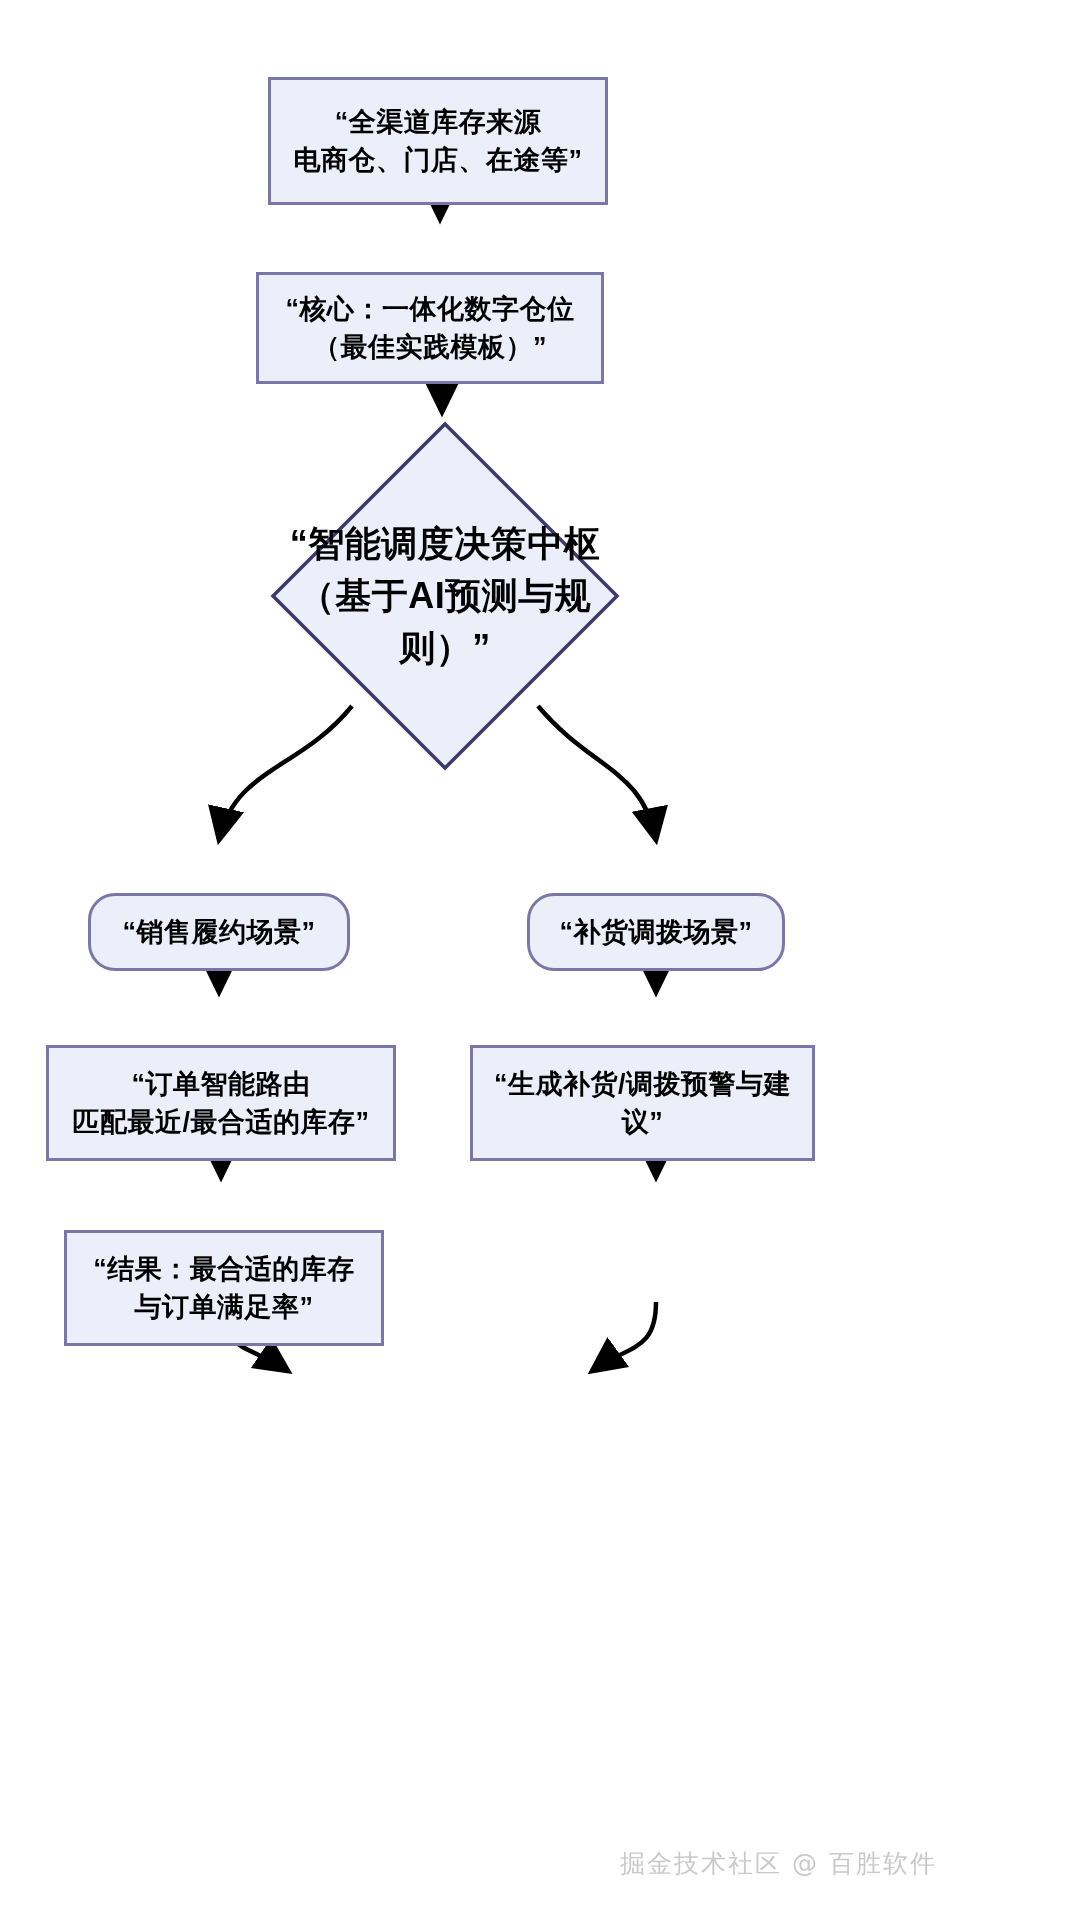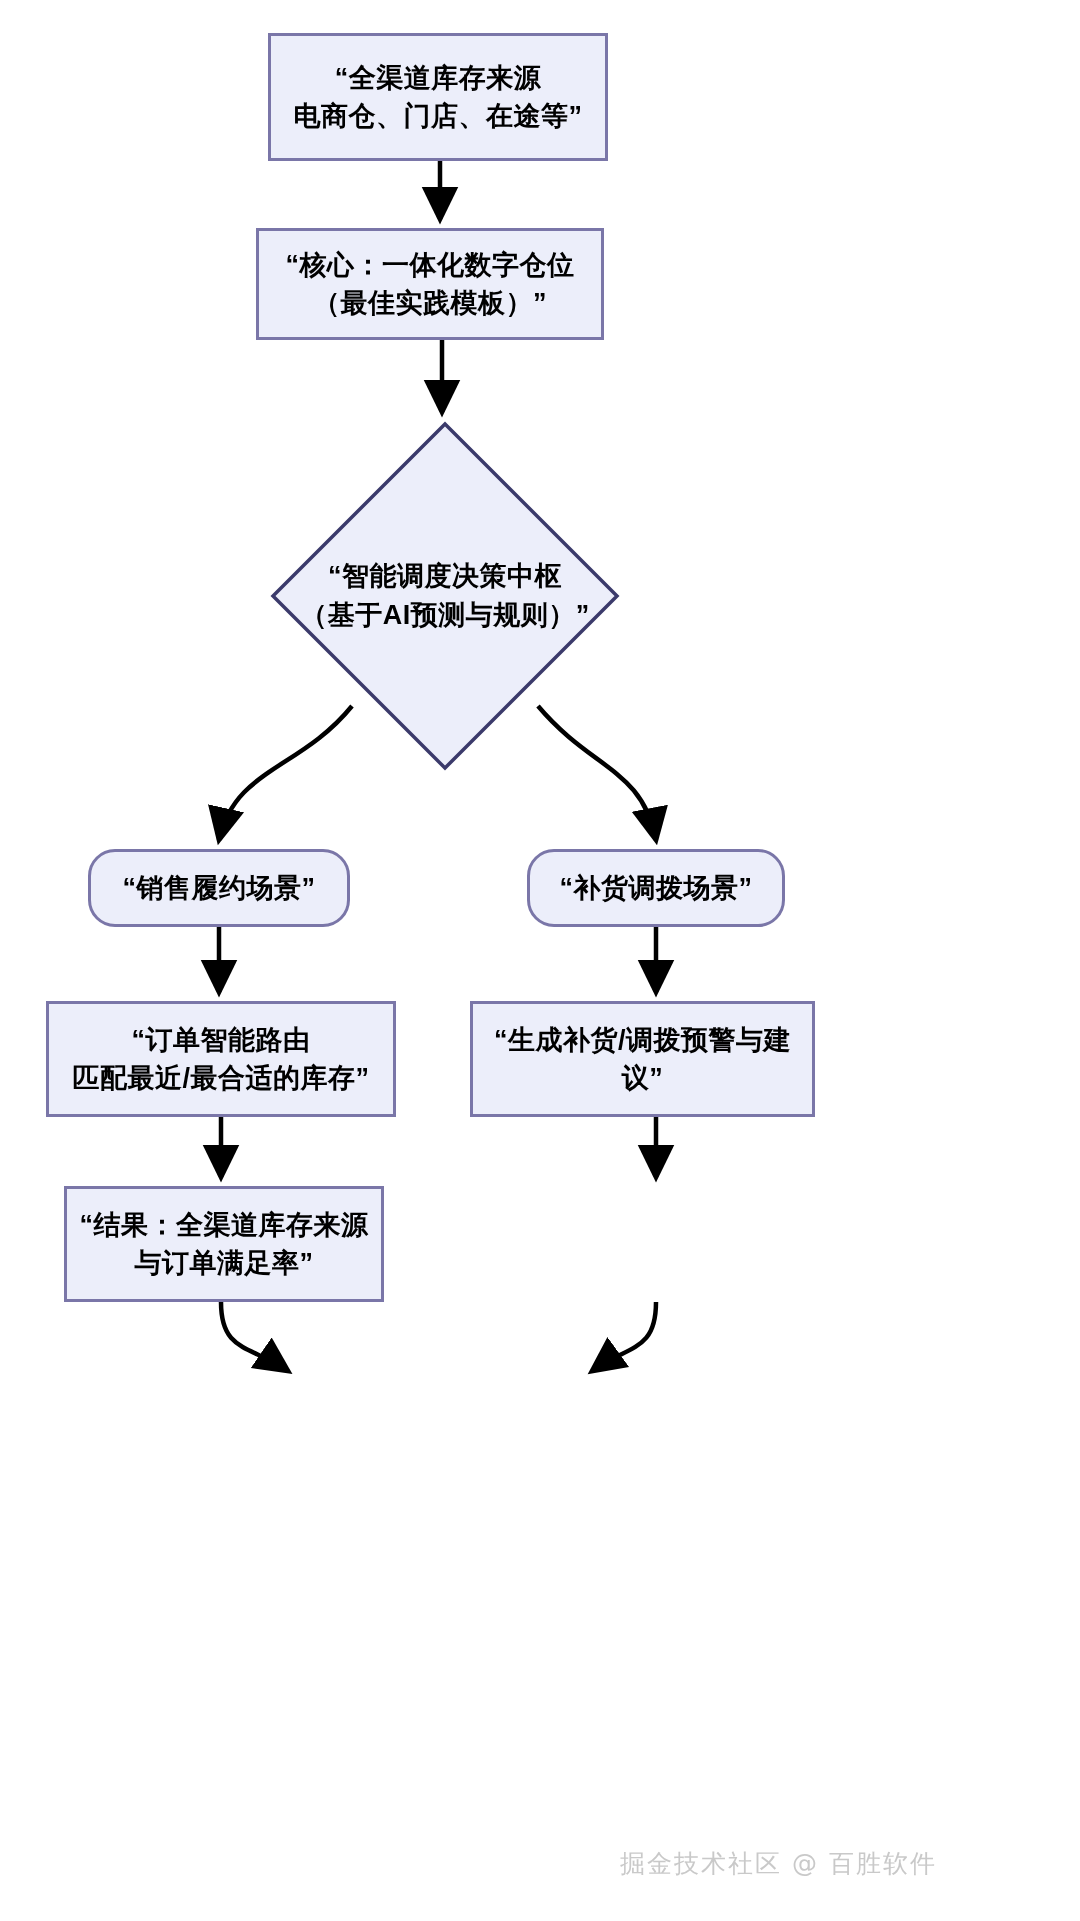--- a/index.html
+++ b/index.html
@@ -31,20 +31,21 @@
     display: flex;
     align-items: center;
     justify-content: center;
     text-align: center;
     background: #eceefa;
     border: 3px solid #7a76a8;
     color: #000000;
     line-height: 1.42;
     white-space: pre-line;
     letter-spacing: 0.5px;
+    margin-top: 44px;
   }
   .node.process {
     font-size: 27px;
     font-weight: 700;
     padding: 6px 10px;
   }
   .node.small {
     font-size: 27px;
     font-weight: 700;
     border-radius: 27px;
@@ -63,21 +64,21 @@
     position: absolute;
     left: 0;
     top: 0;
     width: 100%;
     height: 100%;
   }
   .diamond-label {
     position: relative;
     z-index: 2;
     text-align: center;
-    font-size: 27px;
+    font-size: 36px;
     font-weight: 700;
     color: #000000;
     white-space: pre-line;
     line-height: 1.45;
     letter-spacing: 0.5px;
   }
   .watermark {
     position: absolute;
     font-size: 25px;
     color: #c9c9c9;
@@ -156,20 +157,20 @@
   <div class="node small" style="left:88px; top:849px; width:262px; height:78px;">“销售履约场景”</div>
 
   <div class="node process" style="left:46px; top:1001px; width:350px; height:116px;">“订单智能路由
 匹配最近/最合适的库存”</div>
 
   <div class="node small" style="left:527px; top:849px; width:258px; height:78px;">“补货调拨场景”</div>
 
   <div class="node process" style="left:470px; top:1001px; width:345px; height:116px;">“生成补货/调拨预警与建
 议”</div>
 
-  <div class="node process" style="left:64px; top:1186px; width:320px; height:116px;">“结果：全渠道库存来源
+  <div class="node process" style="left:64px; top:1186px; width:320px; height:116px;">“结果：最合适的库存
 与订单满足率”</div>
 
 
 
   <div class="watermark" style="left:620px; top:1847px;">掘金技术社区 @ 百胜软件</div>
 
 </div>
 
 </body></html>

